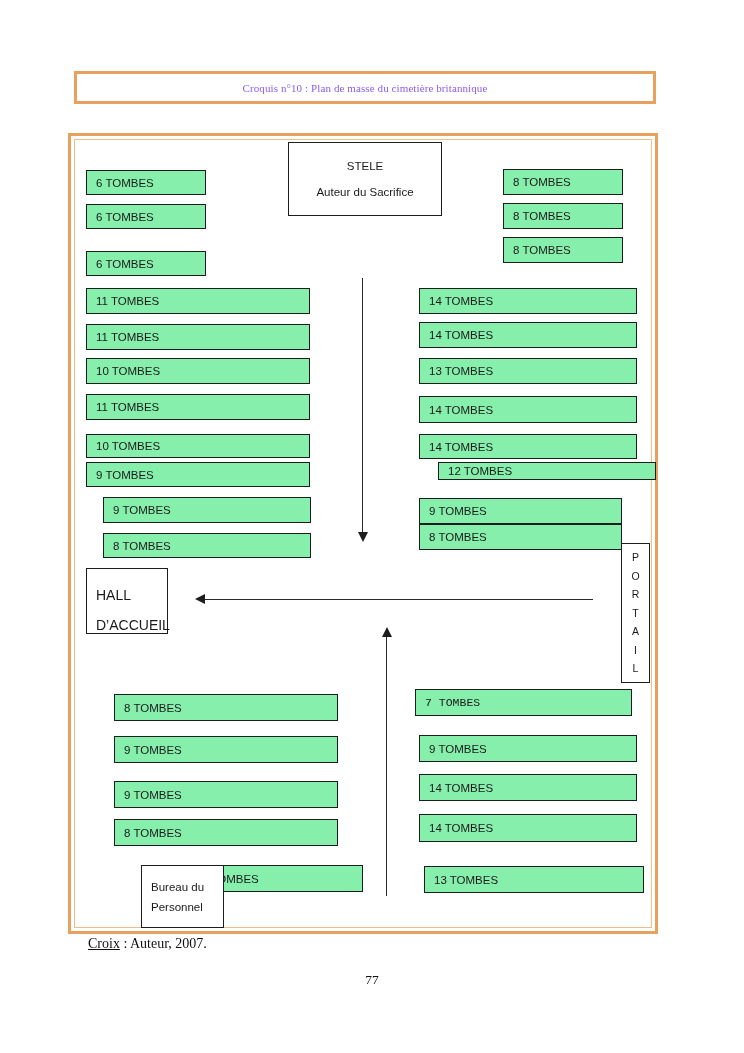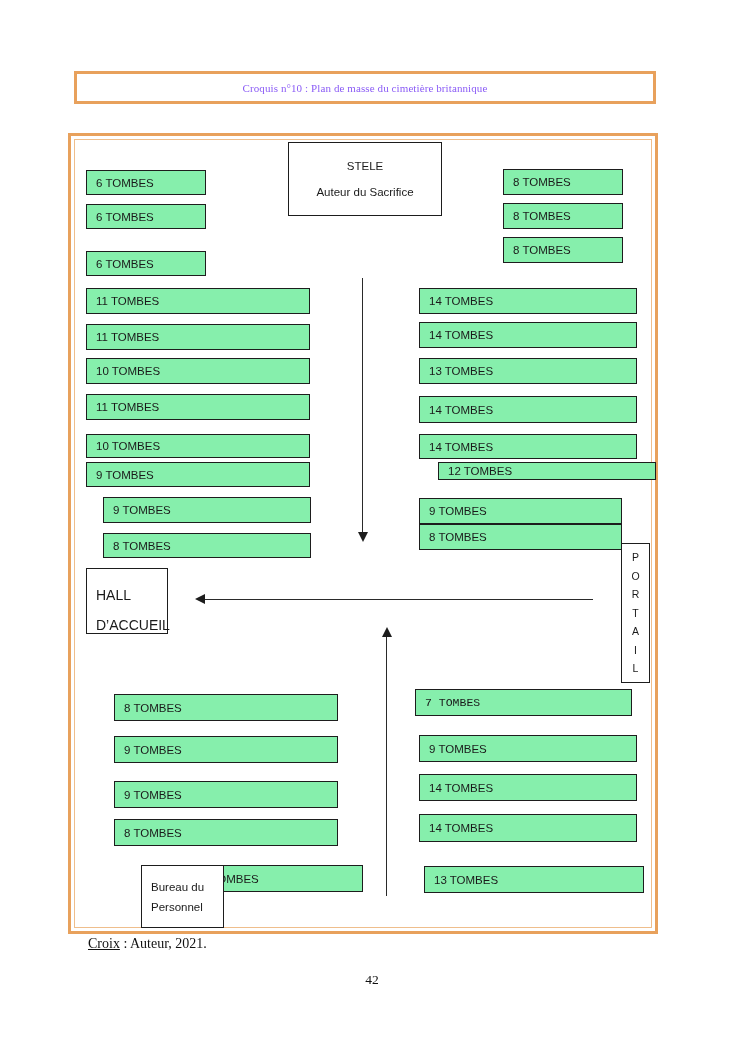--- a/index.html
+++ b/index.html
@@ -277,15 +277,15 @@
     <span>Personnel</span>
   </div>
 
   <div class="box" style="left:344px; top:553px; width:217px; height:27px;font-family:Liberation Mono, monospace;">7 TOMBES</div>
   <div class="box" style="left:348px; top:599px; width:218px; height:27px;">9 TOMBES</div>
   <div class="box" style="left:348px; top:638px; width:218px; height:27px;">14 TOMBES</div>
   <div class="box" style="left:348px; top:678px; width:218px; height:28px;">14 TOMBES</div>
   <div class="box" style="left:353px; top:730px; width:220px; height:27px;">13 TOMBES</div>
 </div>
 
-<div id="source-line"><span class="u">Croix</span><span> : Auteur, 2021.</span></div>
-
-<div id="page-number">42</div>
+<div id="source-line"><span class="u">Croix</span><span> : Auteur, 2007.</span></div>
+
+<div id="page-number">77</div>
 
 </body></html>

